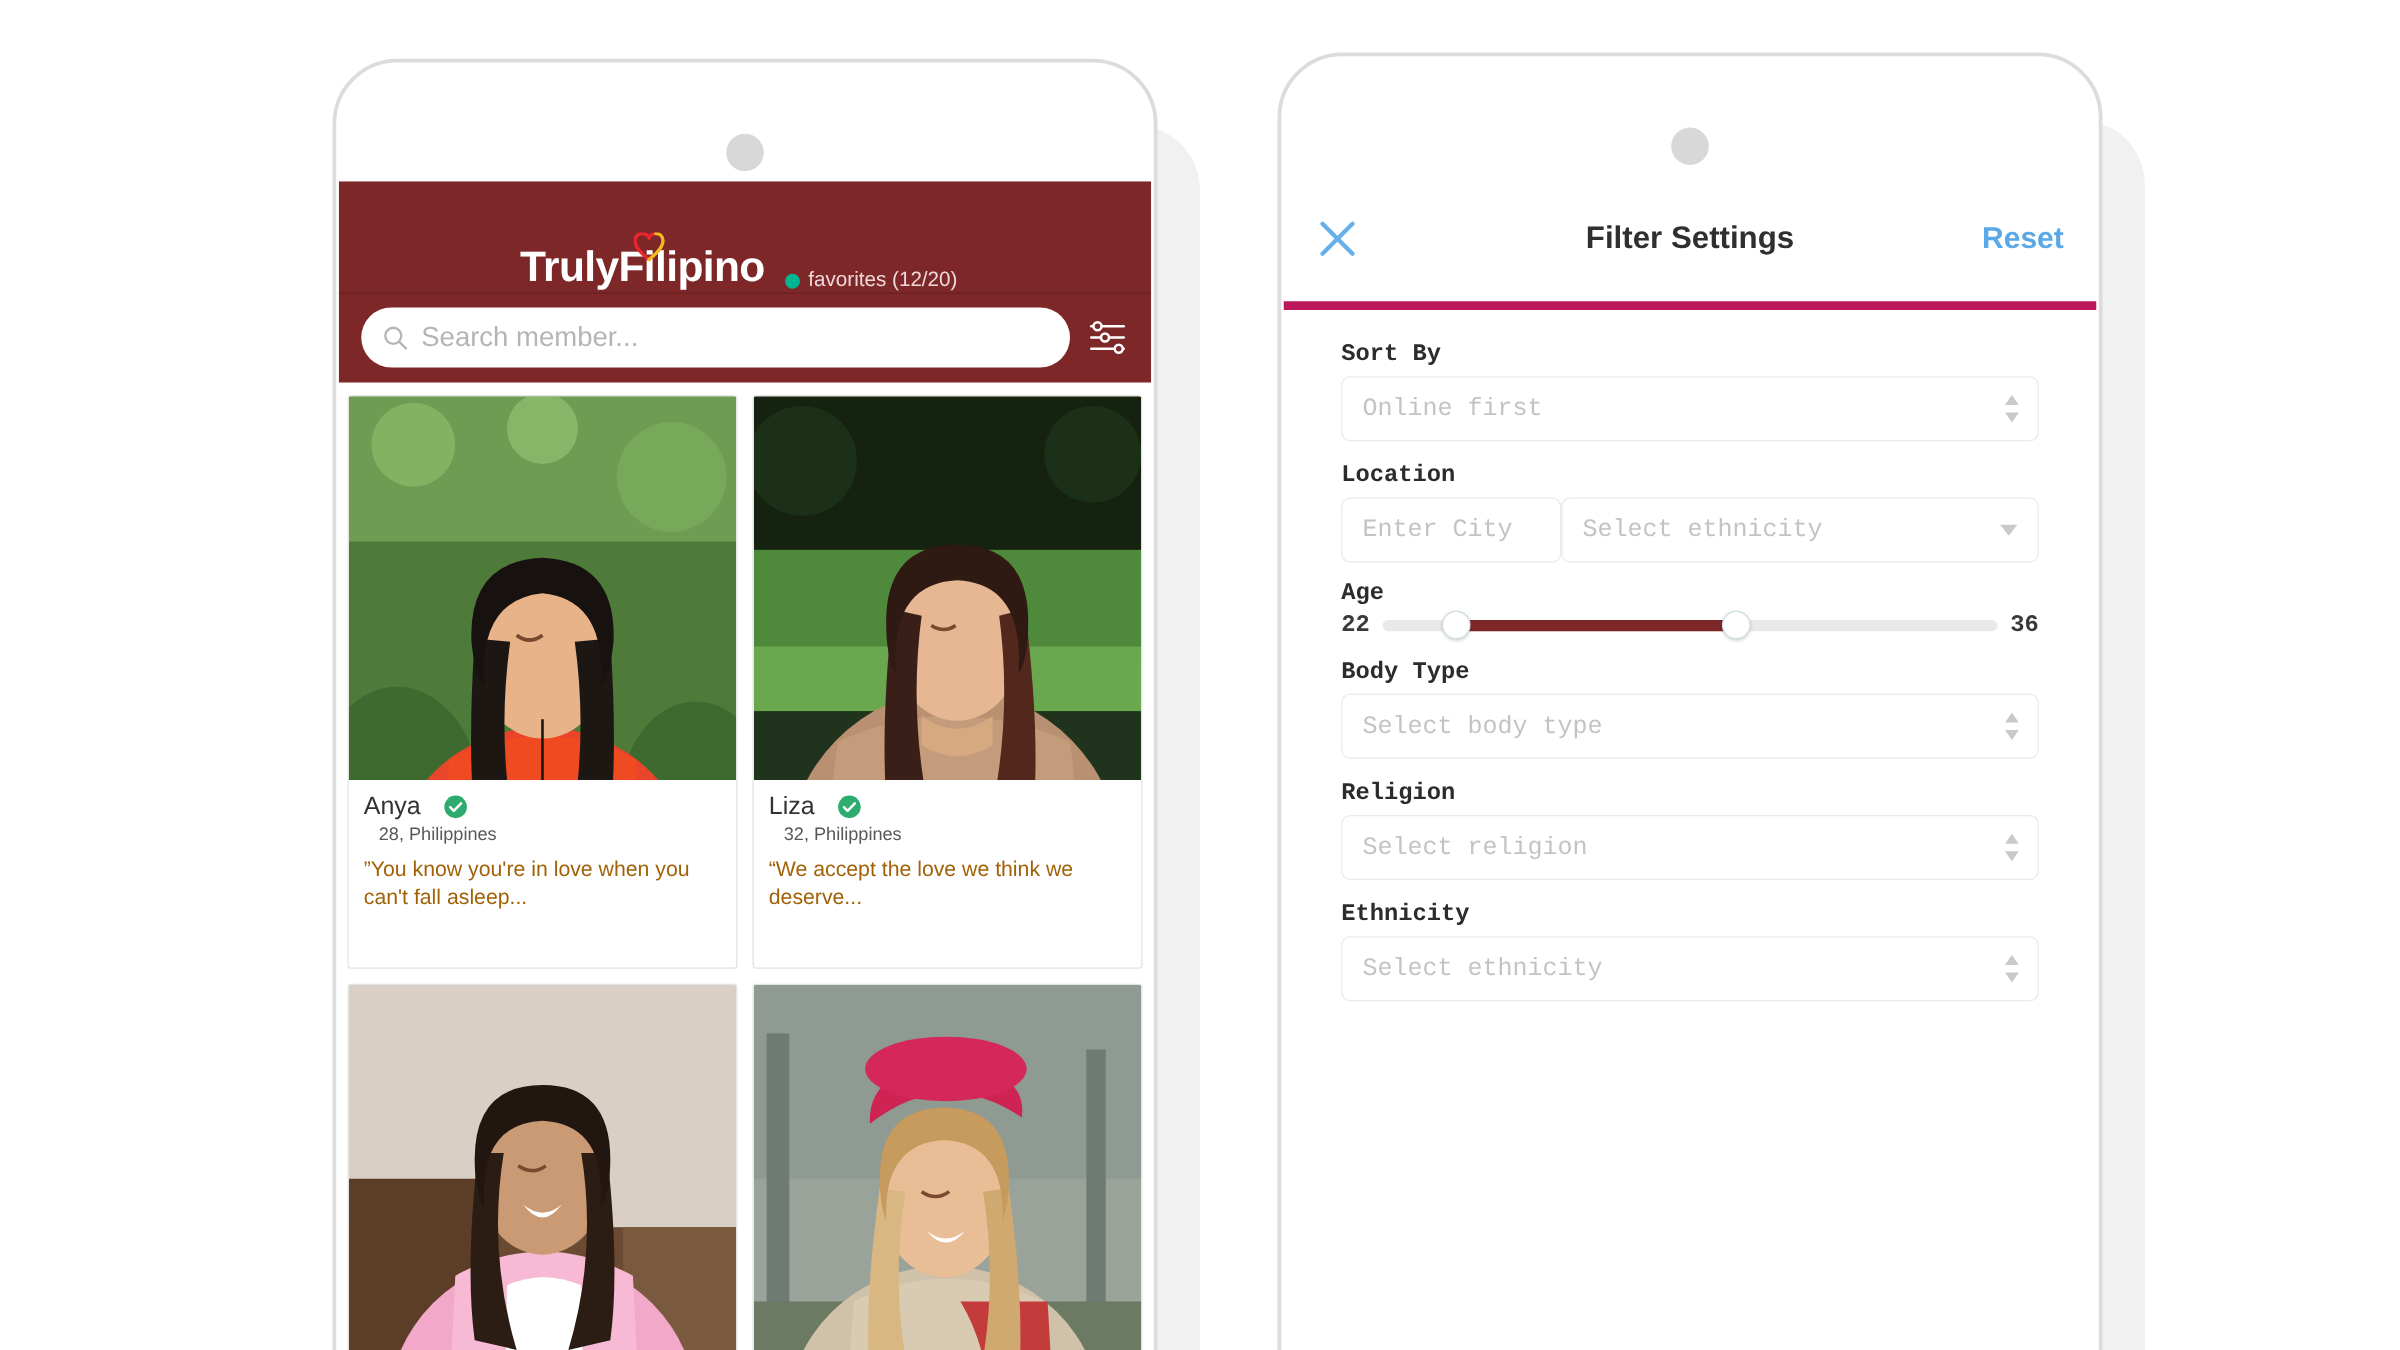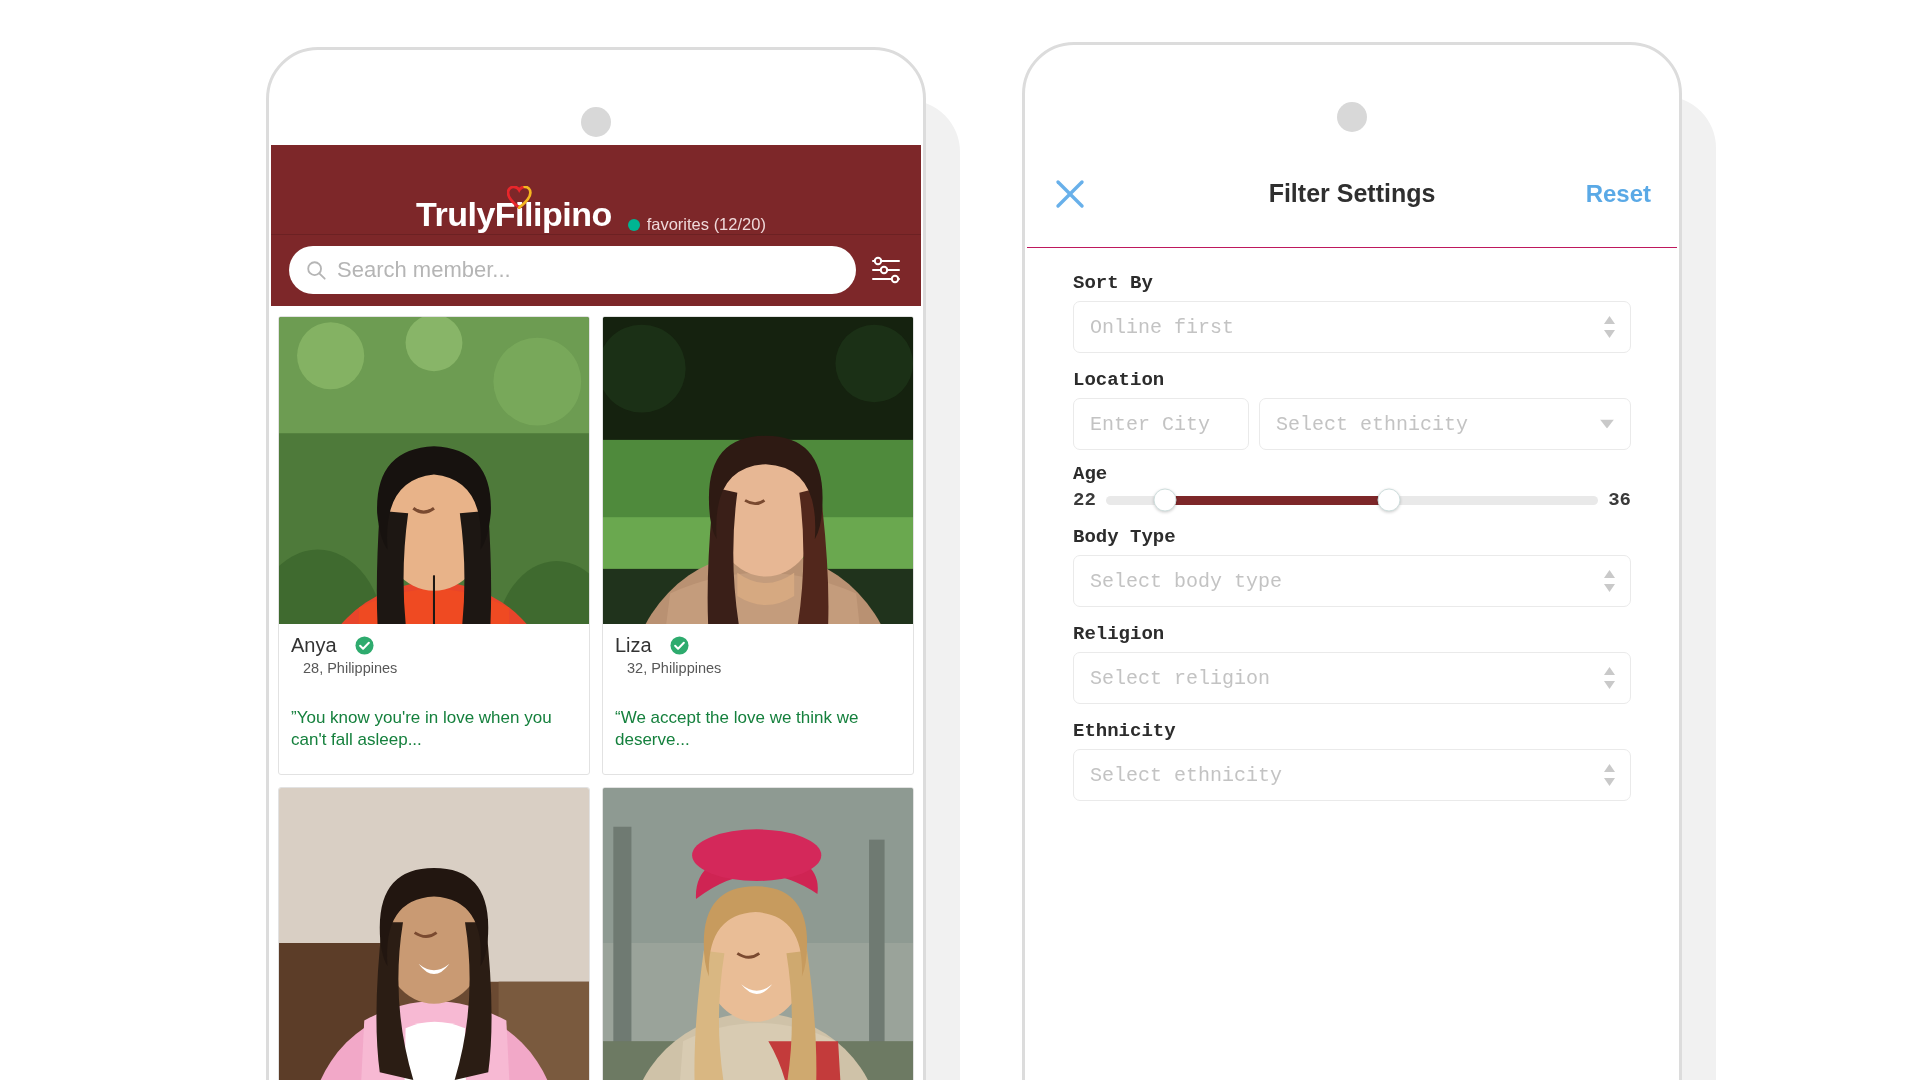--- a/index.html
+++ b/index.html
@@ -100,38 +100,38 @@
     border-radius: 3px;
     overflow: hidden;
     display: flex; flex-direction: column;
   }
   .card-photo { height: 307px; position: relative; overflow: hidden; }
   .card-body { padding: 10px 12px 18px 12px; min-height: 150px; }
   .card-name-row { display: flex; align-items: center; gap: 18px; }
   .card-name { font-size: 20px; color: #333; }
   .verified { width: 19px; height: 19px; flex: 0 0 19px; }
   .card-meta { font-size: 14.5px; color: #585858; margin-top: 3px; margin-left: 12px; }
-  .card-quote { font-size: 17px; color: #15803d; line-height: 1.32; margin-top: 31px; }
+  .card-quote { font-size: 17px; color: #a16207; line-height: 1.32; margin-top: 9px; }
 
   
   .card-photo-b { height: 300px; }
 
   
   #phoneRight { left: 1022px; top: 42px; width: 660px; height: 1100px; }
   #phoneRightShadow { left: 1056px; top: 96px; width: 660px; height: 1064px; }
 
   .filter-screen {
     position: absolute; left: 2px; top: 95px; right: 2px; bottom: 0;
     background: #fff; padding: 0;
   }
   .filter-head {
     height: 108px;
     display: flex; align-items: center;
     padding: 0 26px;
-    border-bottom: 1px solid #be185d;
+    border-bottom: 7px solid #be185d;
     position: relative;
   }
   .close-x { width: 34px; height: 34px; cursor: pointer; }
   .filter-title {
     position: absolute; left: 0; right: 0; text-align: center;
     font-size: 25px; font-weight: bold; color: #2f2f2f;
     pointer-events: none;
   }
   .reset-btn {
     margin-left: auto; color: #5aa9e6; font-size: 24px; font-weight: bold;
@@ -140,21 +140,21 @@
 
   .filter-body { padding: 24px 46px 0 46px; font-family: Liberation Mono, monospace; }
   .f-label { font-size: 19px; font-weight: bold; color: #2c2c2c; margin-bottom: 7px; }
   .f-label.tight { margin-bottom: 4px; }
   .f-field {
     height: 52px; border: 1px solid #eaeaea; border-radius: 7px;
     display: flex; align-items: center; padding: 0 16px;
     color: #c3c3c3; font-size: 20px; background: #fff;
     position: relative;
   }
-  .f-row { display: flex; gap: 10px; }
+  .f-row { display: flex; }
   .f-row .f-field { flex: 1; }
   .f-row .f-field.city { flex: 0 0 176px; }
   .spin { position: absolute; right: 14px; top: 50%; transform: translateY(-50%); width: 13px; height: 24px; }
   .caret { position: absolute; right: 16px; top: 50%; transform: translateY(-50%); }
   .gap { height: 16px; }
   .gap-sm { height: 13px; }
 
   
   .slider-row { display: flex; align-items: center; gap: 10px; margin: 4px 0 2px 0; }
   .slider-end { font-size: 19px; font-weight: bold; color: #3a3a3a; }

